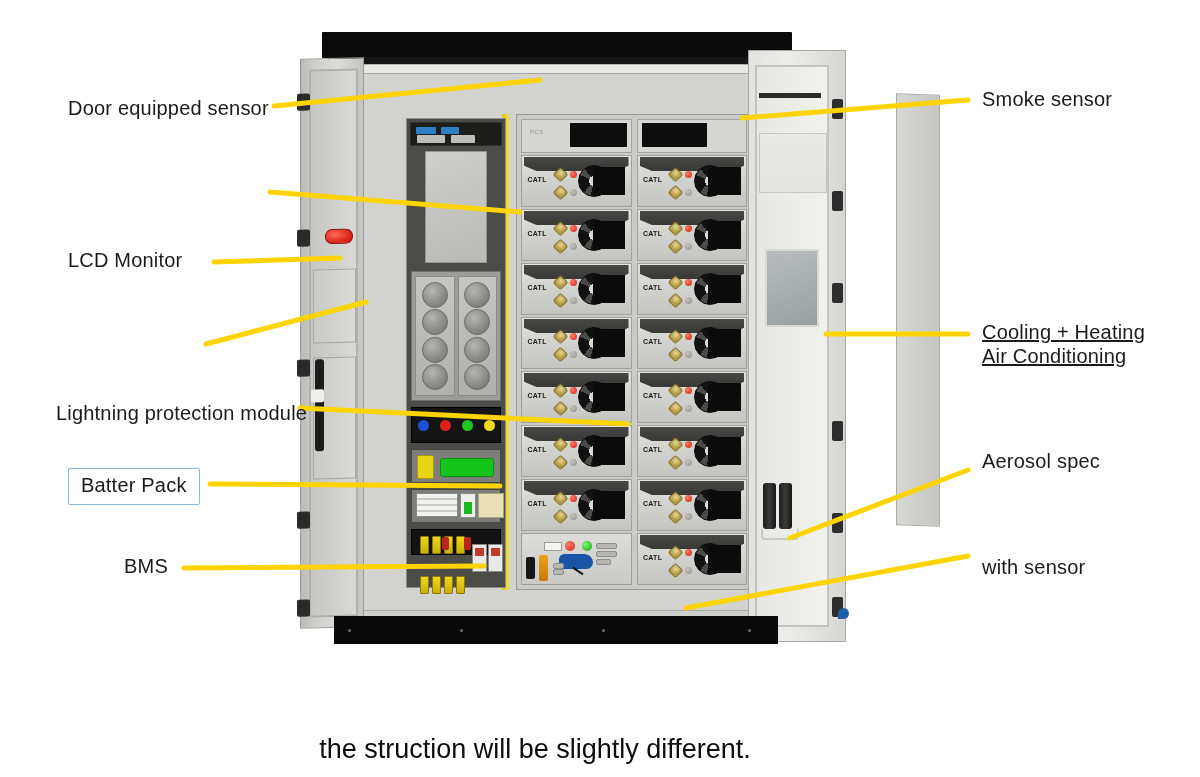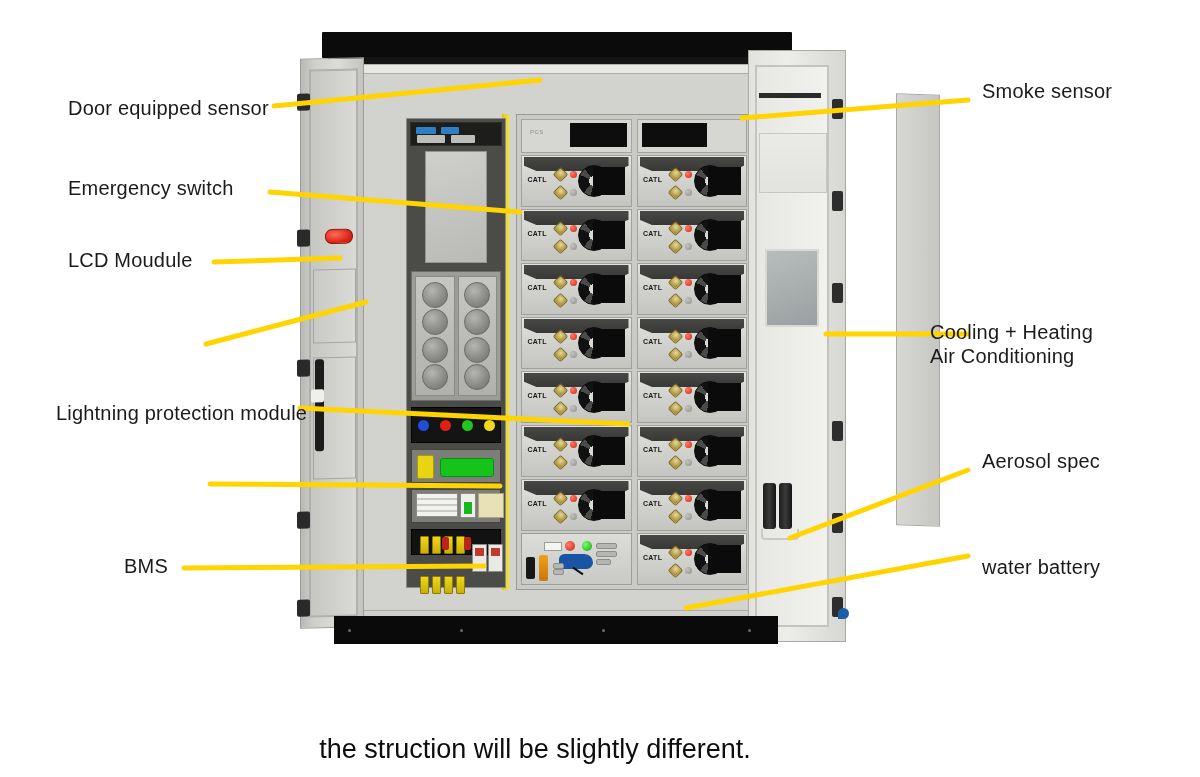--- a/index.html
+++ b/index.html
@@ -887,26 +887,26 @@
 
       <path d="M968 334 L826 334"></path>
 
       <path d="M968 470 L790 538"></path>
 
       <path d="M968 556 L686 608"></path>
     </g>
   </svg>
 
   <div class="label" style="left:68px;  top:97px;">Door equipped sensor</div>
-  <div class="label" style="left:68px;  top:177px;">Emergency switch</div>
-  <div class="label" style="left:68px;  top:249px;">LCD Moudule</div>
+  <div class="label" style="left:68px;  top:249px;">LCD Monitor</div>
   <div class="label" style="left:56px;  top:402px;">Lightning protection module</div>
+  <div class="label boxed" style="left:68px; top:468px;">Batter Pack</div>
   <div class="label" style="left:124px; top:555px;">BMS</div>
 
-  <div class="label" style="left:982px; top:80px;">Smoke sensor</div>
-  <div class="label" style="left:930px; top:321px;">Cooling + Heating
+  <div class="label" style="left:982px; top:88px;">Smoke sensor</div>
+  <div class="label" style="left:982px; top:321px;text-decoration:underline;">Cooling + Heating
 Air Conditioning</div>
   <div class="label" style="left:982px; top:450px;">Aerosol spec</div>
-  <div class="label" style="left:982px; top:556px;">water battery</div>
+  <div class="label" style="left:982px; top:556px;">with sensor</div>
 
   <div class="remark" style="top:730px;">the struction will be slightly different.</div>
 
 </div>
 
 </body></html>

